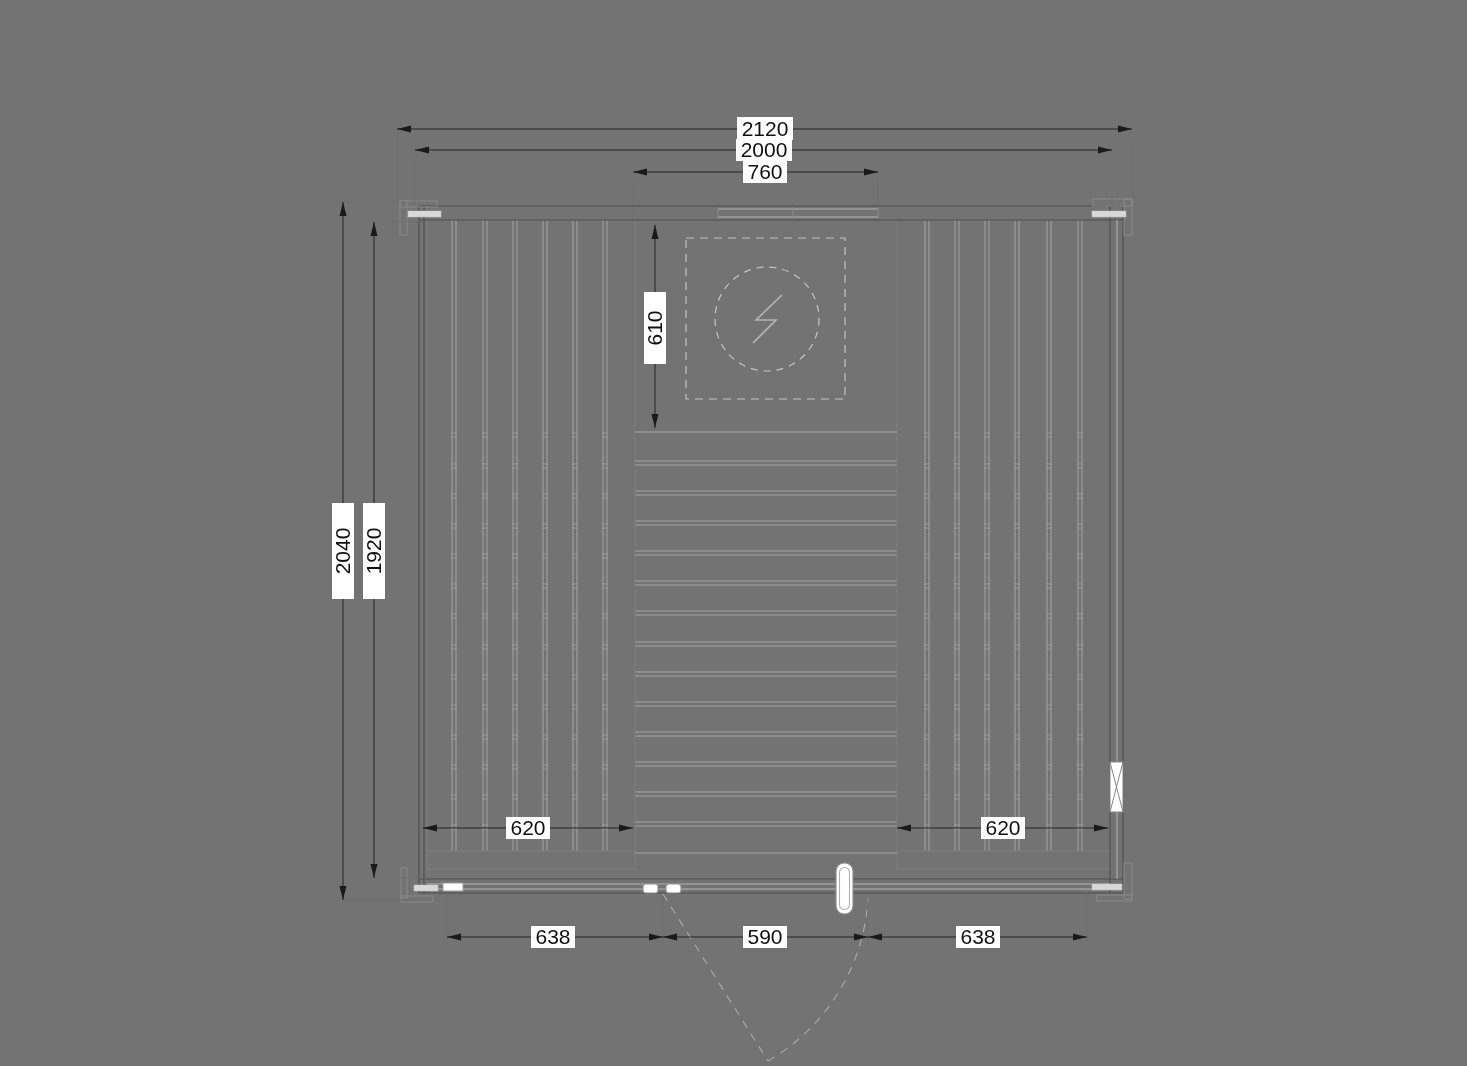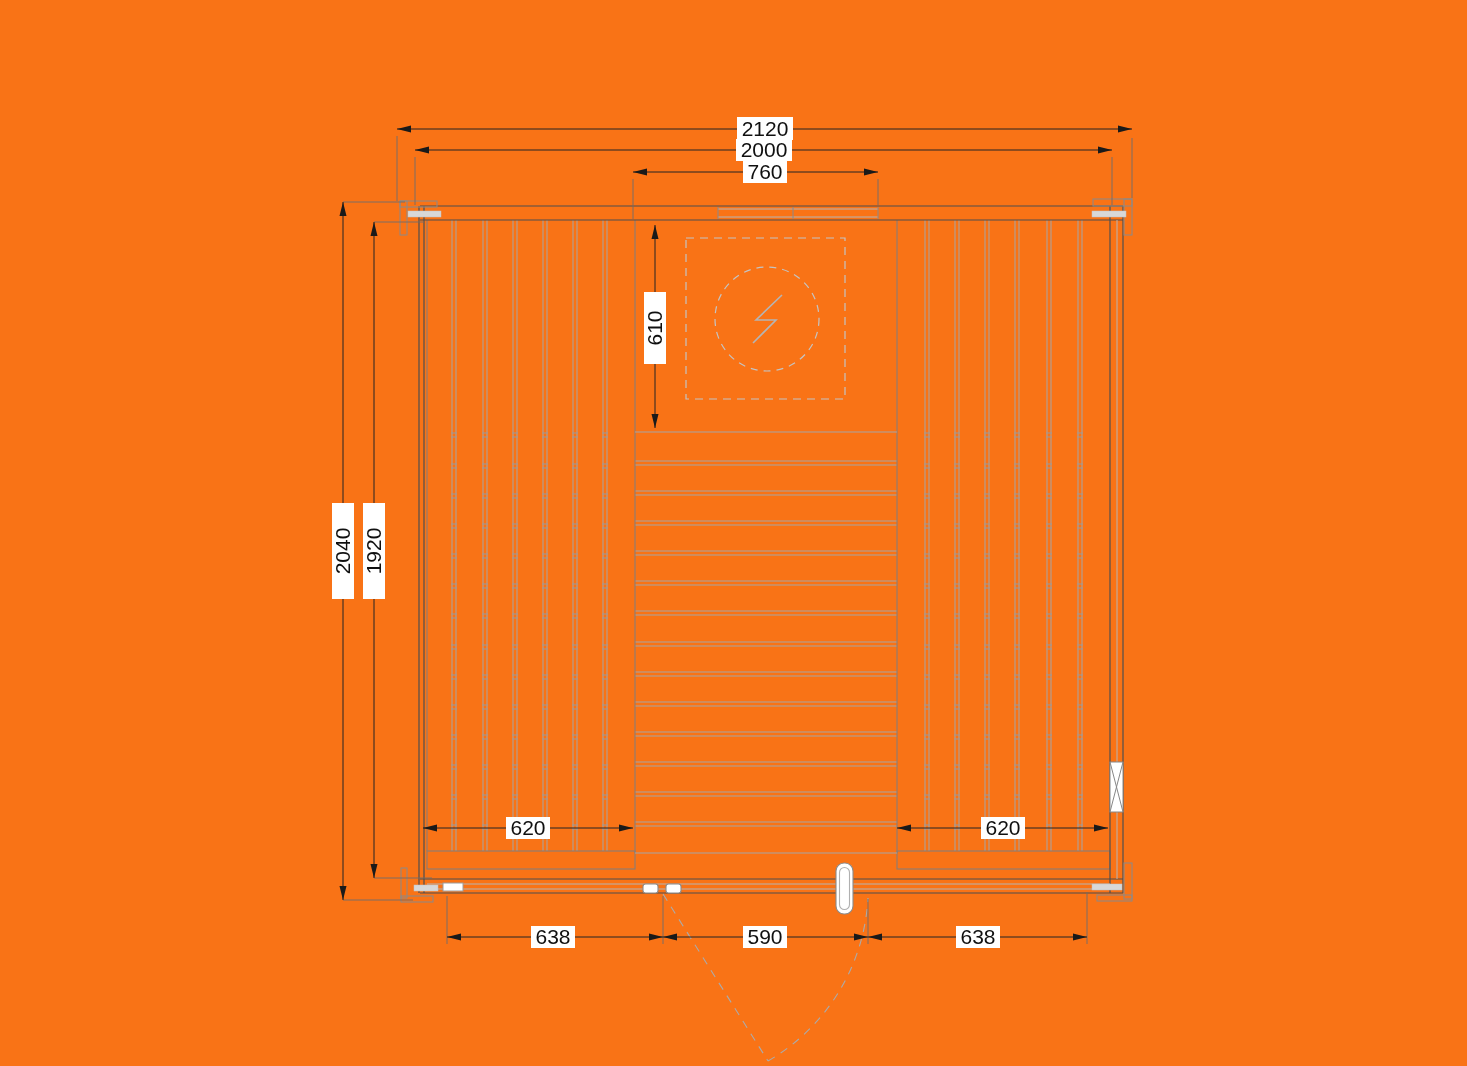--- a/index.html
+++ b/index.html
@@ -1,16 +1,16 @@
 <!DOCTYPE html>
 <html><head>
 <meta charset="utf-8">
 <style>
   html,body{margin:0;padding:0;background:#ffffff;}
-  #canvas{position:relative;width:1467px;height:1066px;background:#f97316;overflow:hidden;}
+  #canvas{position:relative;width:1467px;height:1066px;background:#737373;overflow:hidden;}
   svg{position:absolute;left:0;top:0;}
   
   .wall line{stroke:#4f4f4f;stroke-width:1.2;}
   .wall-light line{stroke:#b5b5b5;stroke-width:1;}
   .bracket line, .bracket rect{stroke:#8a8a8a;stroke-width:1;fill:none;}
   .bench-edge{stroke:#7e7e7e;stroke-width:1;fill:none;}
   .slats line{stroke:#a6a6a6;stroke-width:1;}
   .ticks line{stroke:#9a9a9a;stroke-width:1;}
   .floorlines line{stroke:#a6a6a6;stroke-width:1;}
   .heater rect, .heater circle{fill:none;stroke:#c4c4c4;stroke-width:1.2;}

